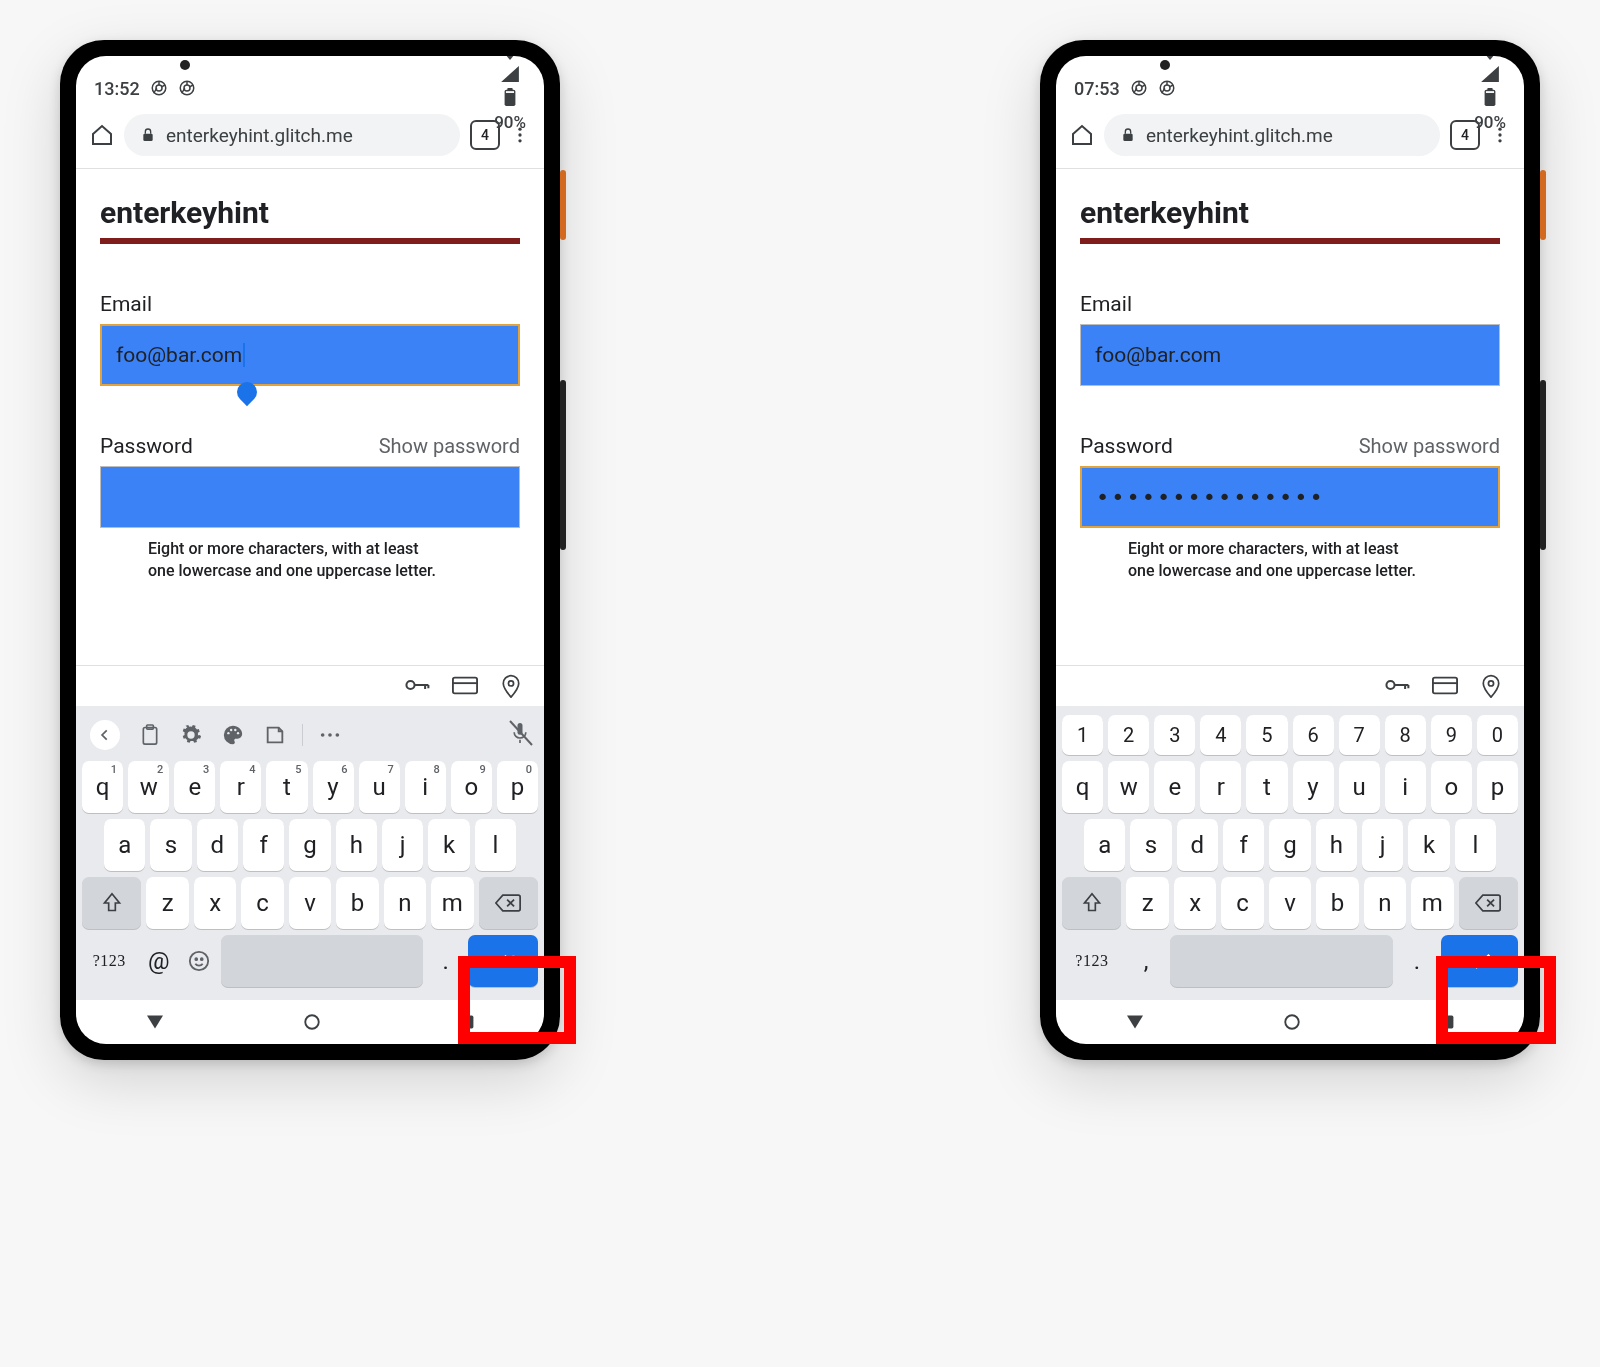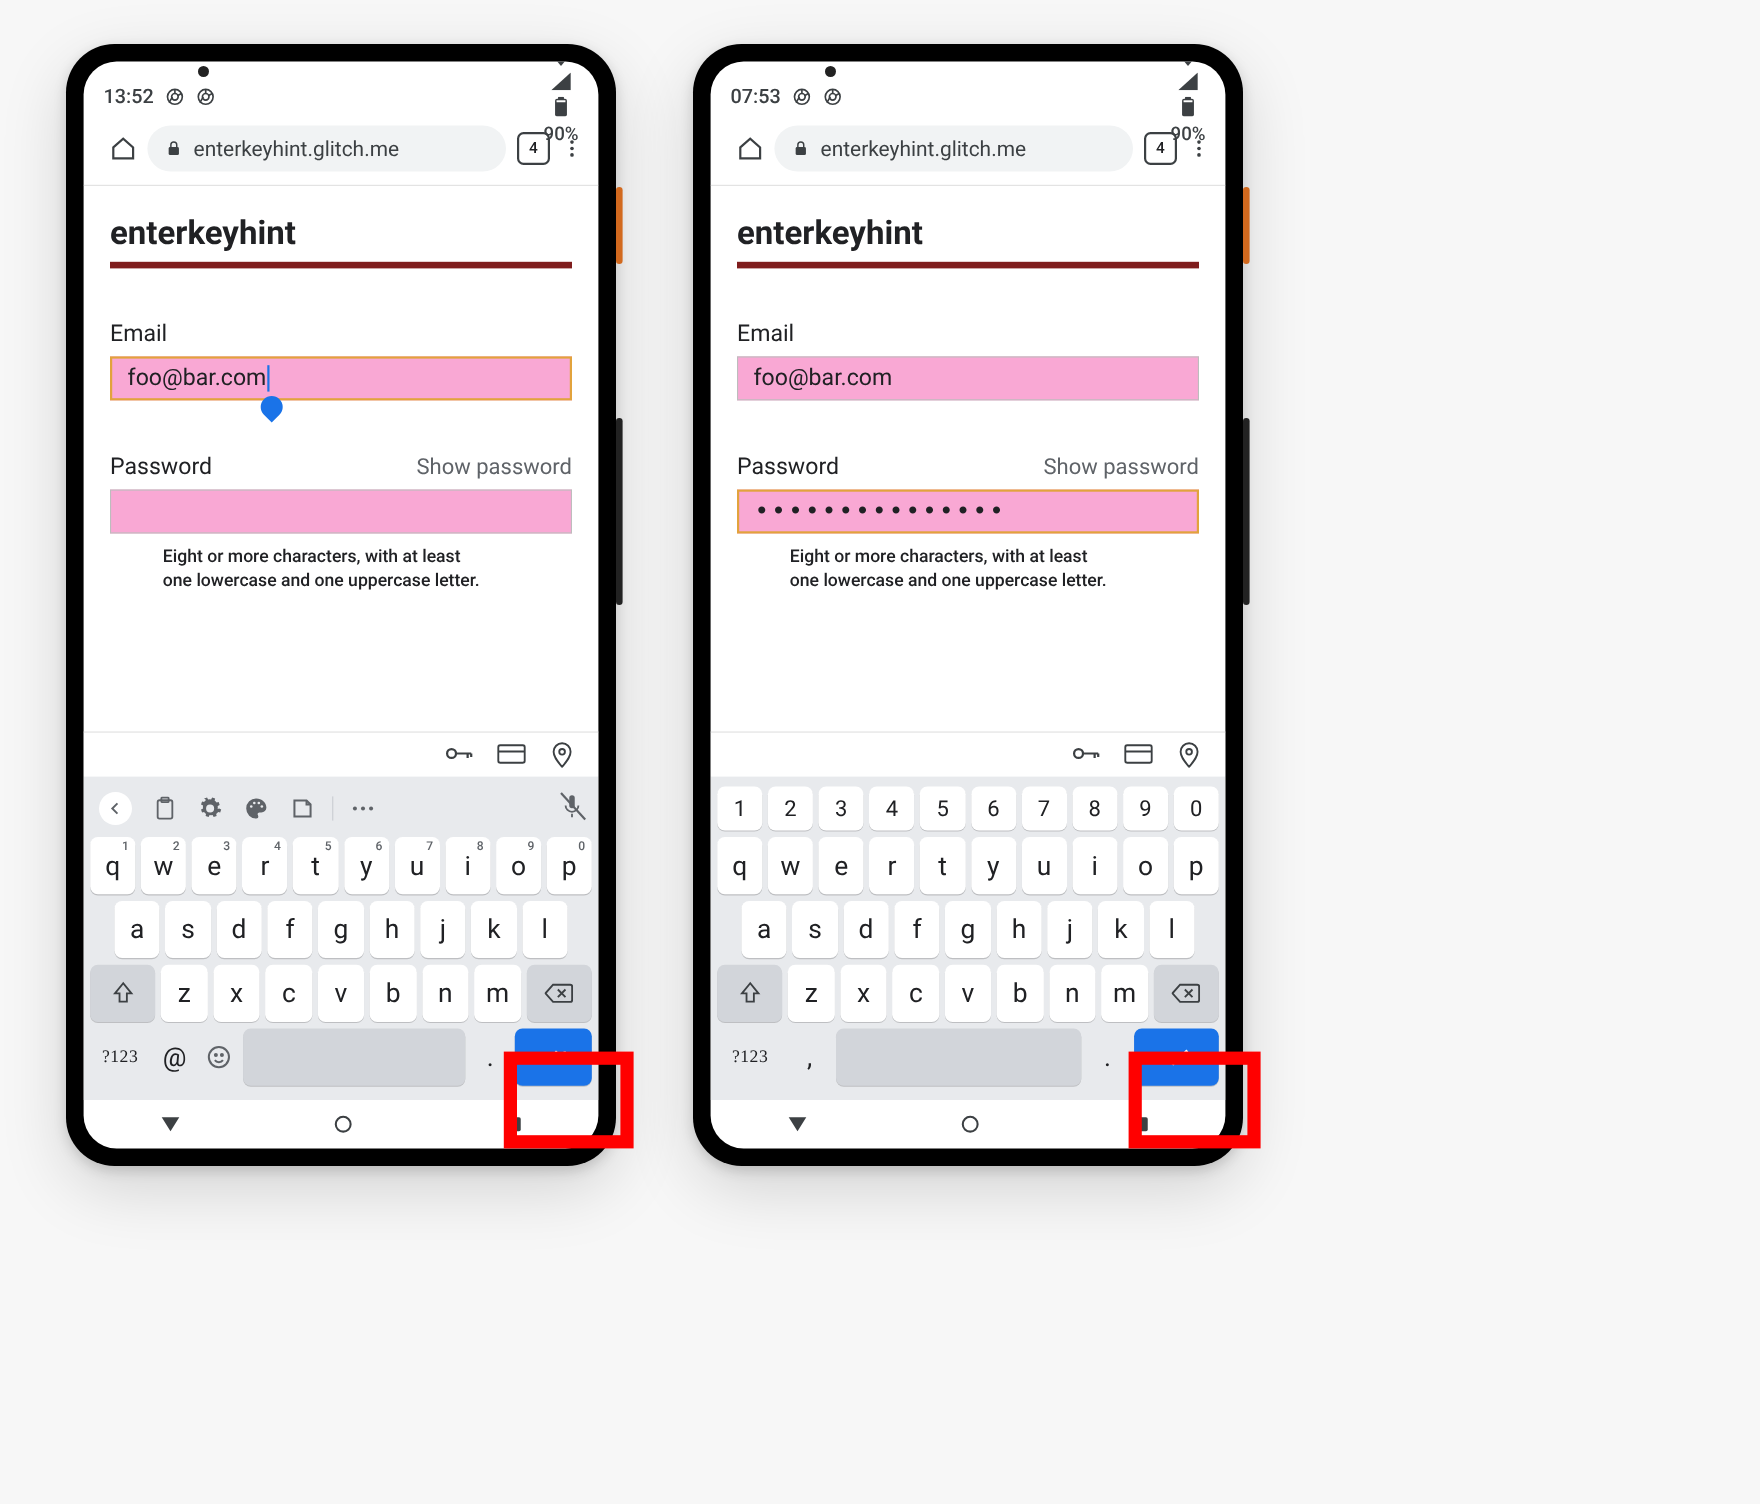--- a/index.html
+++ b/index.html
@@ -30,21 +30,21 @@
   }
 
   .stage {
     width: 1600px;
     height: 1367px;
     position: relative;
   }
 
   .phones {
     display: flex;
-    justify-content: flex-start;
+    justify-content: space-between;
     gap: 70px;
     padding: 40px 60px 0 60px;
   }
 
   
   .phone {
     position: relative;
     width: 500px;
     height: 1020px;
     background: var(--bezel);
@@ -113,21 +113,21 @@
   }
   .status-left { display: flex; align-items: center; gap: 10px; }
   .status-right { margin-left: auto; display: flex; align-items: center; gap: 6px; font-size: 17px; flex-direction: column; }
   .status-right svg { display: block; }
 
   
   .chrome-toolbar {
     display: flex;
     align-items: center;
     gap: 10px;
-    padding: 10px 14px 12px 24px;
+    padding: 10px 14px 12px 14px;
     border-bottom: 1px solid var(--divider);
   }
   .url-pill {
     flex: 1;
     background: var(--chrome-url-bg);
     border-radius: 22px;
     height: 42px;
     display: flex;
     align-items: center;
     gap: 10px;
@@ -167,26 +167,26 @@
     align-items: baseline;
     justify-content: space-between;
     margin-bottom: 8px;
     margin-top: 48px;
   }
   .label-row label { font-size: 21px; }
   .label-row .link { font-size: 20px; color: var(--text-secondary); }
   .field {
     width: 100%;
     box-sizing: border-box;
-    height: 40px;
+    height: 62px;
     border: 1px solid var(--field-border);
     padding: 0 14px;
     font-size: 21px;
     font-family: inherit;
-    background: #f9a8d4;
+    background: #3b82f6;
   }
   .field.focused {
     border: 2px solid var(--focus-orange);
   }
   .field.masked { letter-spacing: 2px; font-family: monospace; font-size: 22px; }
   .caret {
     display: inline-block;
     width: 2px;
     height: 24px;
     background: var(--accent-blue);

